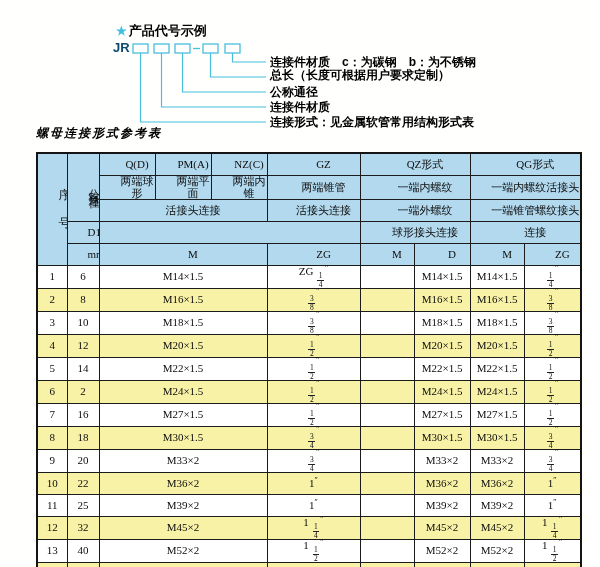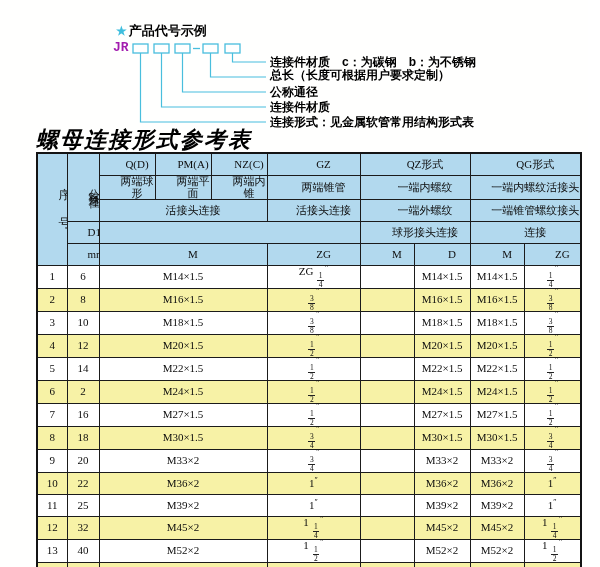--- a/index.html
+++ b/index.html
@@ -2,27 +2,27 @@
 <html><head>
 <meta charset="utf-8">
 <style>
   html,body{margin:0;padding:0;}
   .page{position:relative;width:588px;height:567px;background:#fffffe;overflow:hidden;
         font-family:"Liberation Sans",sans-serif;color:#000;}
   
   .dg-title{position:absolute;left:116px;top:22px;font-size:13px;font-weight:bold;
             font-family:"Liberation Sans",sans-serif;}
   .dg-title .star{color:var(--accent,#36b9de);margin-right:2px;font-size:12px;}
-  .dg-jr{position:absolute;left:113px;top:40px;font-size:13px;font-weight:bold;color:#a21caf;
-         font-family:Liberation Mono, monospace;}
+  .dg-jr{position:absolute;left:113px;top:40px;font-size:13px;font-weight:bold;color:#0c4a6e;
+         font-family:Liberation Sans, sans-serif;}
   .dg-svg{position:absolute;left:0;top:0;}
   .dg-label{position:absolute;left:270px;height:14px;line-height:14px;font-size:12px;
             font-weight:bold;white-space:nowrap;font-family:"Liberation Sans",sans-serif;text-align:center;}
   
-  .tbl-title{position:absolute;left:36px;top:125px;font-size:22px;font-weight:bold;
+  .tbl-title{position:absolute;left:36px;top:125px;font-size:12px;font-weight:bold;
              font-style:italic;font-family:"Liberation Serif",serif;letter-spacing:2px;}
   
   table.ref{position:absolute;left:36px;top:152px;border-collapse:collapse;table-layout:fixed;
             width:544px;border:2px solid #141414;}
   table.ref th,table.ref td{border:1px solid #1b1b1b;text-align:center;vertical-align:middle;
             padding:0;height:21px;line-height:1.05;font-size:11px;font-weight:normal;
             font-family:"Liberation Serif",serif;color:#0d0d0d;overflow:hidden;}
   table.ref thead th{background:var(--header-bg,#b2d9ee);padding-left:20px;}
   table.ref tbody td{background:var(--row-bg,#ffffff);}
   table.ref tbody tr.alt td{background:var(--alt-bg,#f7f2a6);}

